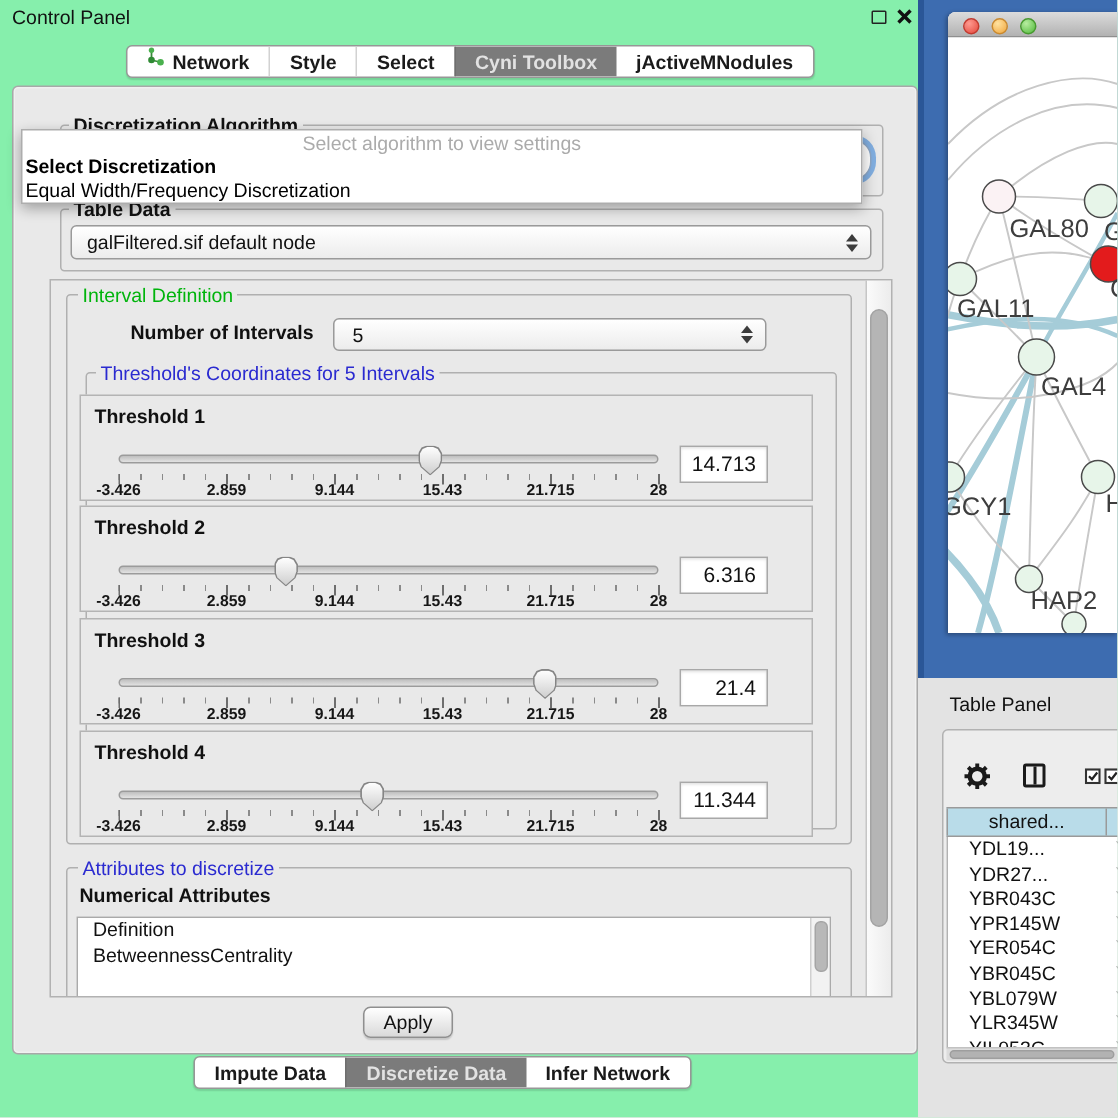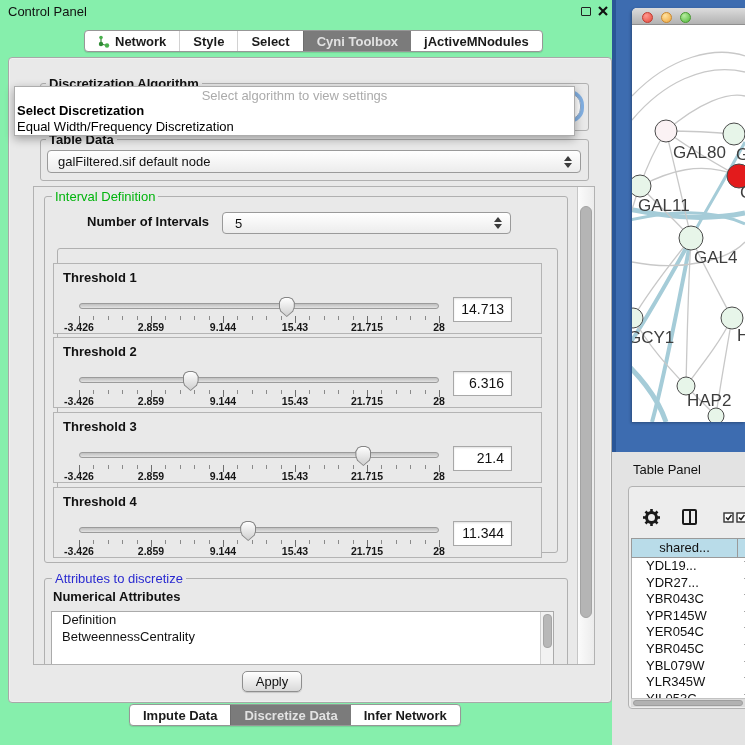--- a/index.html
+++ b/index.html
@@ -8,21 +8,21 @@
   .abs { position:absolute; }
 
   
   #cp-titlebar { left:0; top:0; width:620px; height:24px; }
   #cp-title { left:8px; top:4px; font-size:13px; color:#111; }
   #float-btn { left:581px; top:7px; width:10px; height:9px; border:1.5px solid #222; border-radius:1px; }
   #close-btn { left:597px; top:5px; width:12px; height:12px; }
 
   
   .seg-bar { display:flex; height:22px; border:1px solid #979797; border-radius:4px; background:#fff; overflow:hidden; box-shadow:0 1px 1px rgba(0,0,0,.12); }
-  .seg-tab { display:flex; align-items:center; gap:5px; padding:0 13px; font-size:13px; font-weight:bold; color:#1a1a1a; line-height:21px; border-left:1px solid #d2d2d2; cursor:default; white-space:nowrap; }
+  .seg-tab { display:flex; align-items:flex-start; gap:5px; padding:0 13px; font-size:13px; font-weight:bold; color:#1a1a1a; line-height:21px; border-left:1px solid #d2d2d2; cursor:default; white-space:nowrap; }
   .seg-tab:first-child { border-left:none; }
   .seg-tab.sel { background:#7b7b7b; color:#e2e2e2; border-left-color:#6e6e6e; }
   .seg-tab.sel + .seg-tab { border-left:none; }
   #top-tabs { left:84px; top:30px; }
   #bottom-tabs { left:129px; top:704px; }
 
   
   #outer-panel { left:8px; top:57px; width:604px; height:646px; border:1px solid #a8a8a8; border-radius:4px; background:#e9e9e9; box-shadow:inset 0 0 0 1px #f0f0f0; }
 
   .groupbox { position:absolute; border:1px solid #b0b0b0; border-radius:3px; }
@@ -171,20 +171,21 @@
     <div class="groupbox" style="left:10px;top:9px;width:524px;height:367px;"></div>
     <div class="group-title t-green" style="left:18px;top:2px;">Interval Definition</div>
 
     <div class="abs" style="left:53px;top:27px;font-size:13px;font-weight:bold;">Number of Intervals</div>
     <div class="combo" style="left:188px;top:25px;width:289px;height:22px;">
       <div class="val" style="left:12px;">5</div>
       <div class="stepper"></div>
     </div>
 
     <div class="groupbox" style="left:23px;top:61px;width:501px;height:305px;"></div>
+    <div class="group-title t-blue" style="left:30px;top:54px;">Threshold's Coordinates for 5 Intervals</div>
     <div id="th-panels">
         <div class="th-panel" style="top: 76px;">
           <div class="th-label">Threshold 1</div>
           <div class="track"></div>
           <div class="thumb" style="left: 224.791px;">
             <div class="thumb-in"></div>
           </div>
           <div class="ticks-minor"></div>
           <div class="ticks-major"></div>
           <span class="tick-lab" style="left: 25px;">-3.426</span>

